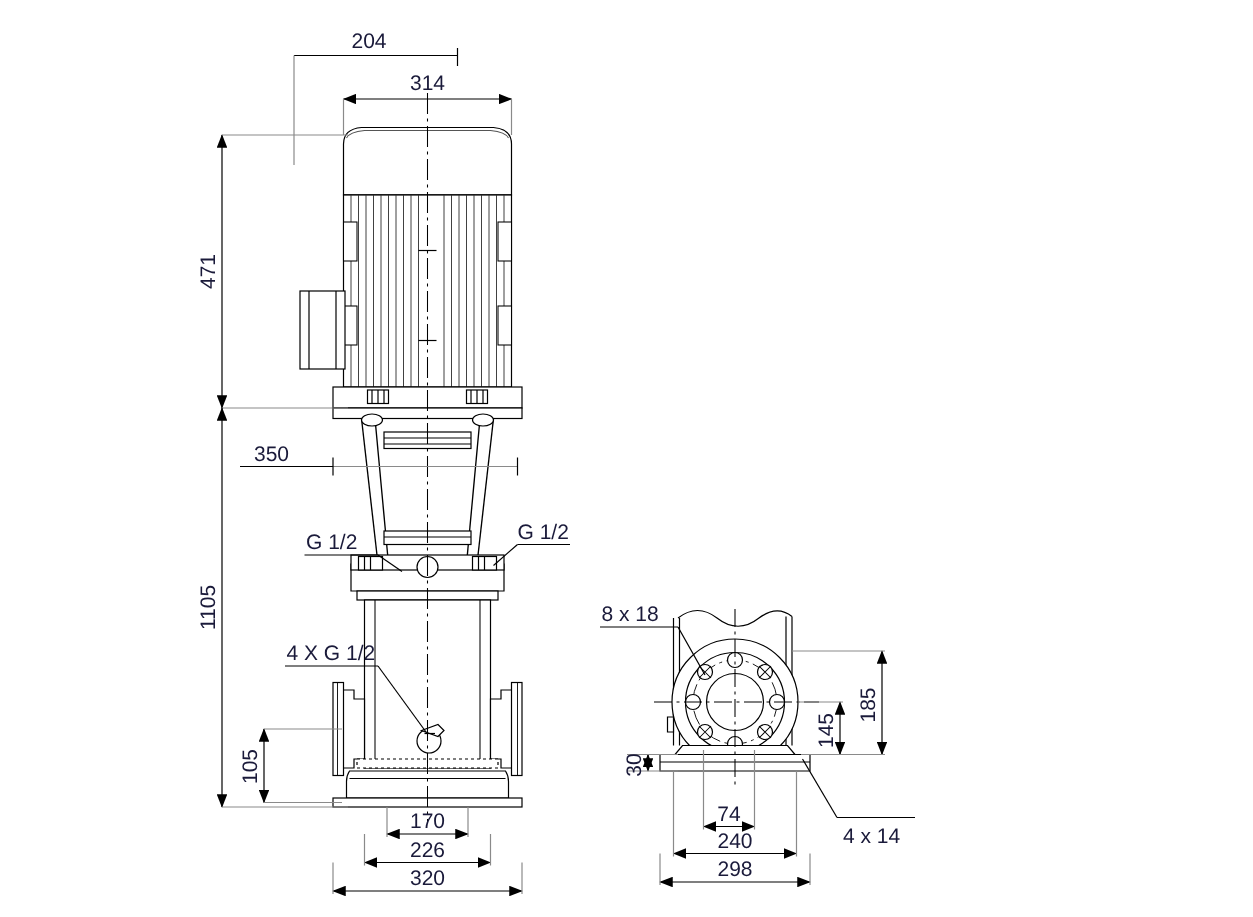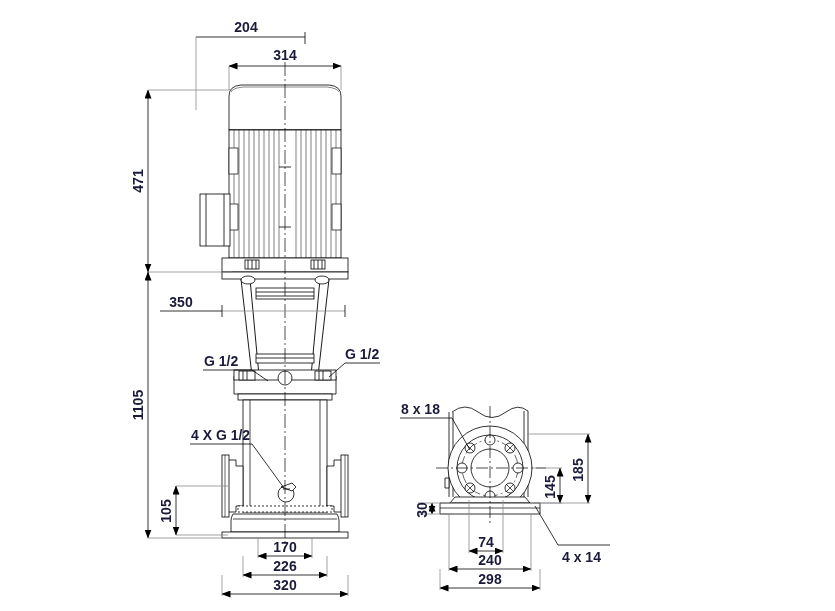--- a/index.html
+++ b/index.html
@@ -1,18 +1,18 @@
 <!DOCTYPE html>
 <html><head>
 <meta charset="utf-8">
 <style>
   html,body{margin:0;padding:0;background:#ffffff;}
   body{width:835px;height:611px;overflow:hidden;
        font-family:"Liberation Sans","DejaVu Sans",sans-serif;}
-  #stage{position:relative;width:835px;height:611px;font-weight:bold;}
+  #stage{position:relative;width:835px;height:611px;}
   svg{display:block;position:absolute;left:0;top:0;}
   text{font-family:"Liberation Sans","DejaVu Sans",sans-serif;}
 </style>
 </head>
 <body>
 
 <div id="stage">
 <svg width="835" height="611" viewBox="0 0 835 611">
 
   <defs>

